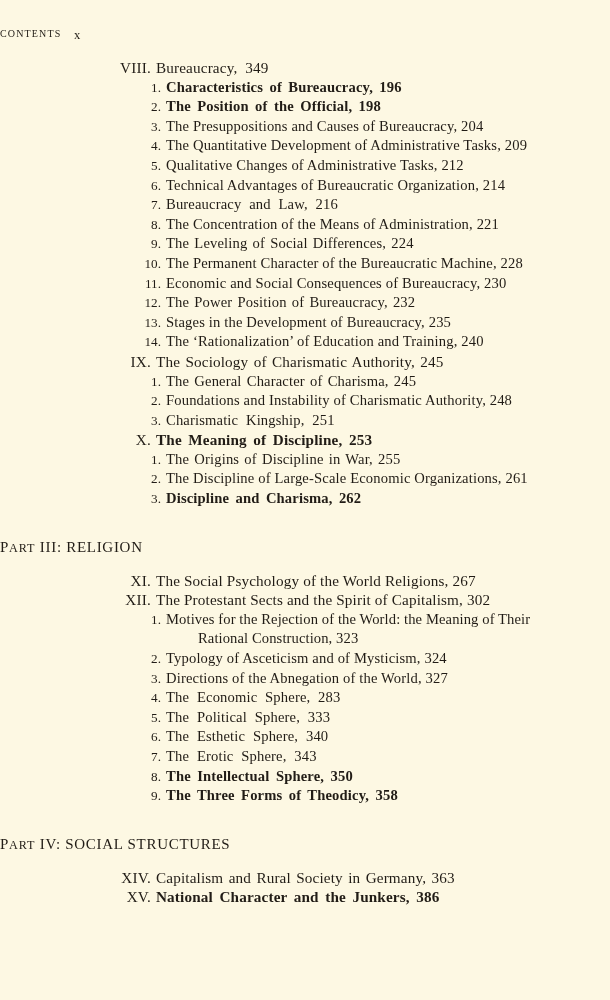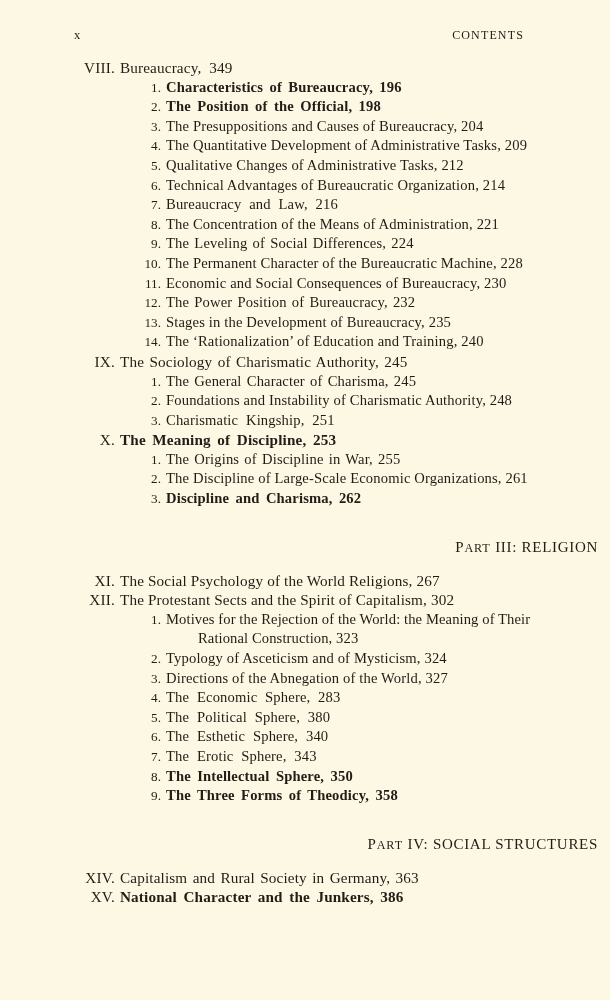--- a/index.html
+++ b/index.html
@@ -37,41 +37,42 @@
     top: 0;
     font-size: 12.5px;
     letter-spacing: .4px;
     color: #211c16;
   }
   .runtitle {
     position: absolute;
     left: 0;
     top: 0;
     width: 524px;
-    text-align: right;
-    font-size: 12px;
+    text-align: left;
+    font-size: 10px;
     letter-spacing: 1.15px;
     color: #211c16;
   }
 
   
   .toc {
     position: absolute;
     top: 58px;
     left: 0;
     width: 610px;
   }
 
   
   .chap {
     display: flex;
     align-items: baseline;
     font-size: 15.2px;
     line-height: 19.6px;
     white-space: nowrap;
+    margin-left: 36px;
   }
   .chap .num {
     width: 120px;
     flex: 0 0 120px;
     text-align: right;
     padding-right: 5px;
     box-sizing: border-box;
     letter-spacing: .2px;
   }
   .chap .ttl {
@@ -116,24 +117,23 @@
   }
 
   
   .jus { word-spacing: 1.4px; }
   .jus2 { word-spacing: 2.6px; font-weight: bold; }
   .jus3 { word-spacing: 4.0px; }
 
   
   .parthead {
     width: 574px;
-    text-align: right;
+    text-align: left;
     font-size: 15px;
     letter-spacing: .7px;
-    padding-left: 24px;
   }
   .parthead .sc {
     font-size: 12.2px;
     letter-spacing: .9px;
   }
   .gap-before-part { height: 30px; }
   .gap-after-part  { height: 15px; }
 </style>
 </head>
 <body>
@@ -260,21 +260,21 @@
       <div class="sub">
         <span class="num">3.</span>
         <span class="ttl ">Directions of the Abnegation of the World, 327</span>
       </div>
       <div class="sub">
         <span class="num">4.</span>
         <span class="ttl jus3">The Economic Sphere, 283</span>
       </div>
       <div class="sub">
         <span class="num">5.</span>
-        <span class="ttl jus3">The Political Sphere, 380</span>
+        <span class="ttl jus3">The Political Sphere, 333</span>
       </div>
       <div class="sub">
         <span class="num">6.</span>
         <span class="ttl jus3">The Esthetic Sphere, 340</span>
       </div>
       <div class="sub">
         <span class="num">7.</span>
         <span class="ttl jus3">The Erotic Sphere, 343</span>
       </div>
       <div class="sub">

